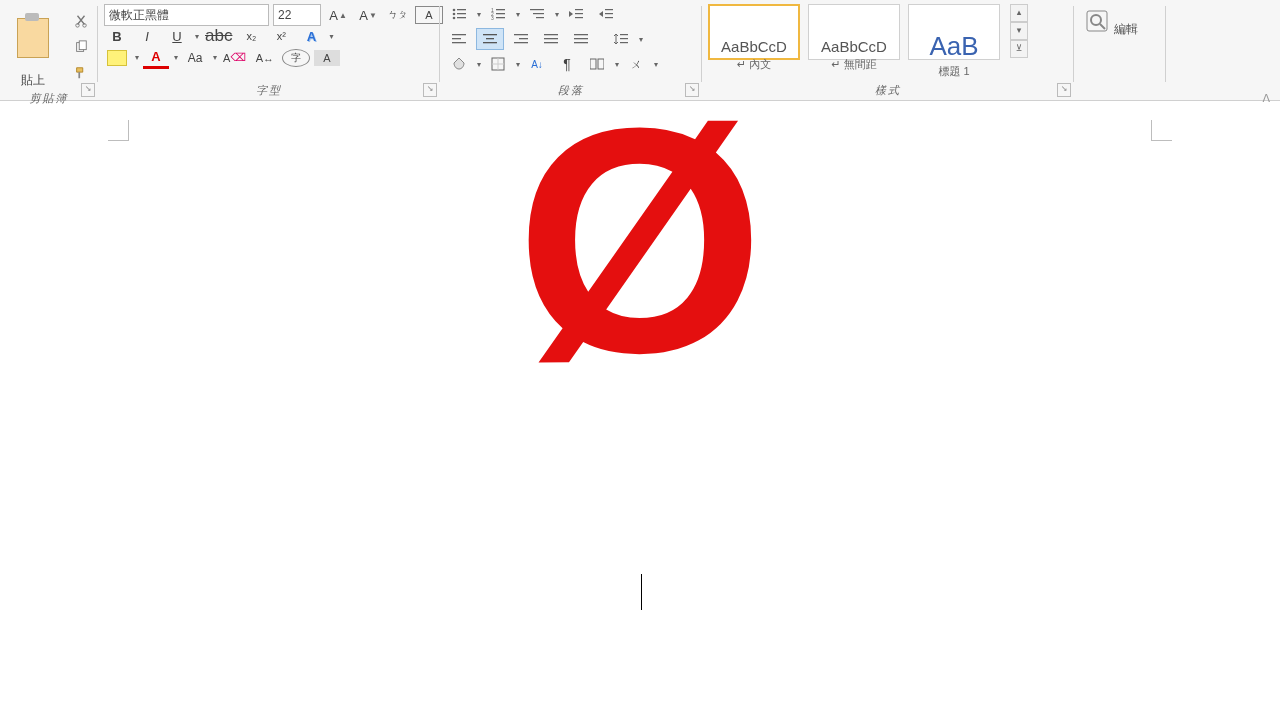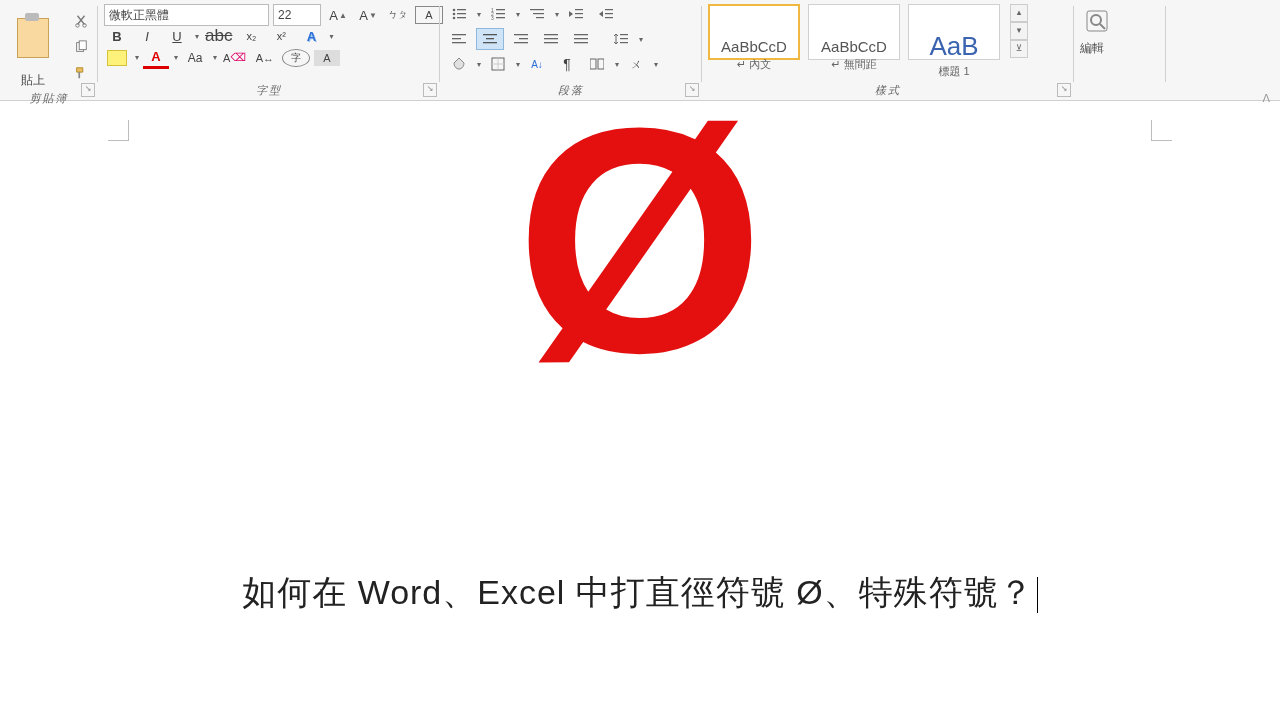--- a/index.html
+++ b/index.html
@@ -276,21 +276,21 @@
           <div class="sbtn">▴</div>
           <div class="sbtn">▾</div>
           <div class="sbtn">⊻</div>
         </div>
       </div>
       <div class="grp-label">樣式</div>
       <div class="tiny-dl">↘</div>
     </div>
 
     <div class="grp" style="width:80px">
-      <div style="display:flex;flex-direction:column;align-items:flex-start">
+      <div style="display:flex;flex-direction:row;align-items:flex-end">
         <div class="ed-big">
           <svg width="28" height="28" viewBox="0 0 28 28">
               <rect x="4" y="4" width="20" height="20" rx="2" fill="none" stroke="#888"></rect>
               <circle cx="13" cy="13" r="5" fill="none" stroke="#888" stroke-width="2"></circle>
               <path d="M17 17l5 5" stroke="#888" stroke-width="2"></path>
             </svg>
         </div>
         <div style="font-size:12px;color:#555;margin-top:2px">編輯</div>
       </div>
       <div class="grp-label">&nbsp;</div>
@@ -299,18 +299,18 @@
   </div>
 
   <div id="collapse">ᐱ</div>
 
   <div id="docwrap">
     <div id="page">
       <div class="corner tl"></div>
       <div class="corner tr"></div>
       <div id="big-symbol">Ø</div>
       <div id="doc-line">
-        <span>如何在 Word、Excel 中打直徑符號 Ø、特殊符號？</span><span class="caret"></span>
+        <span class="caret"></span>
       </div>
     </div>
   </div>
 
 </div>
 
 </body></html>

